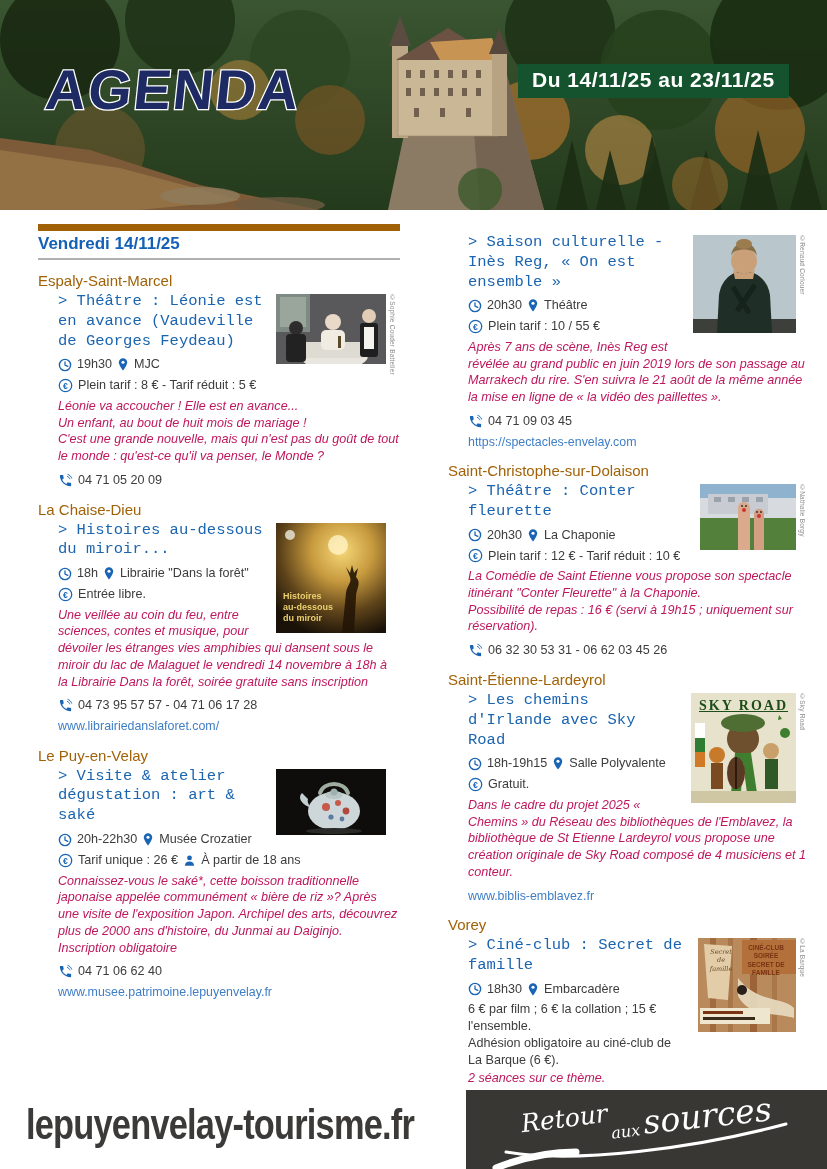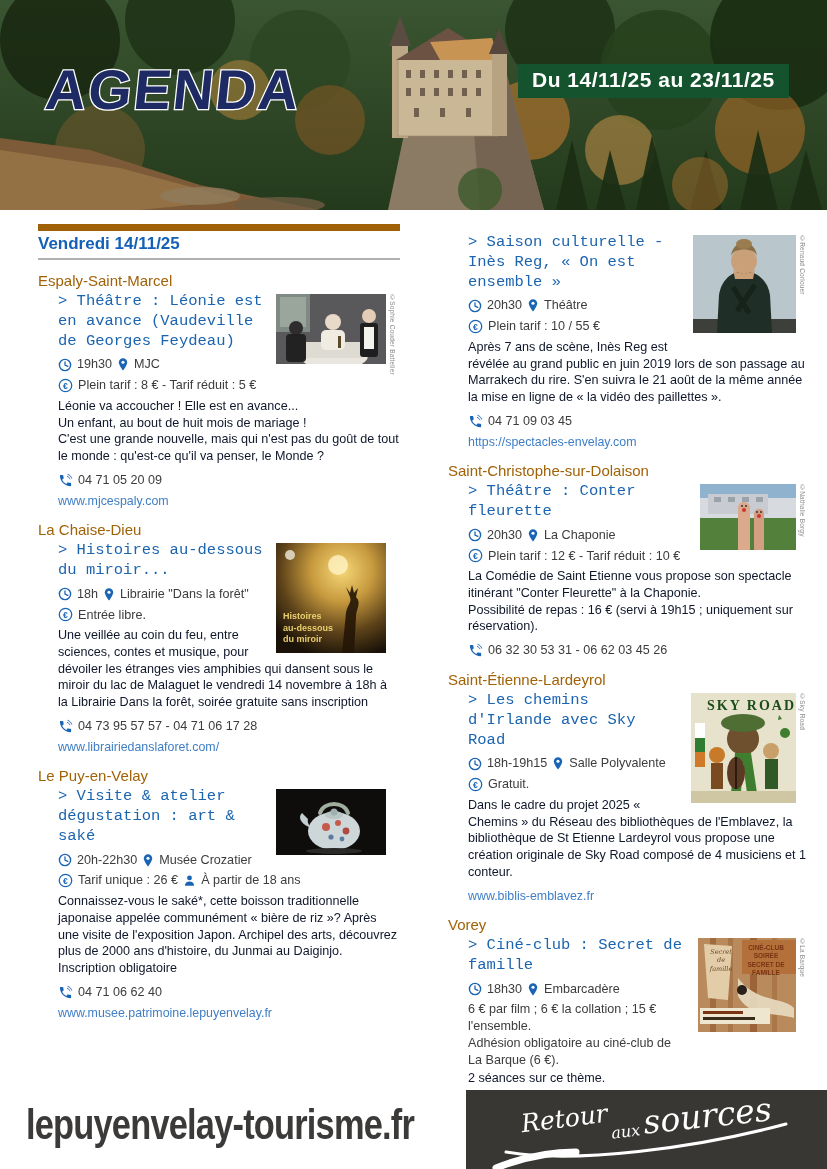--- a/index.html
+++ b/index.html
@@ -23,33 +23,33 @@
   .day-block{border-top:7px solid #a16207;border-bottom:2px solid #b0b0b0;
       padding:3px 0 4px;margin-bottom:4px;}
   .day-label{font-size:17px;font-weight:bold;color:#1460b6;}
 
   .city{font-size:15px;font-weight:normal;color:#a16207;margin:12px 0 2px;}
   .event-body{padding-left:20px;font-size:12.6px;line-height:1.33;}
   .title{font-size:15.5px;font-weight:400;color:#1b64b0;margin:3px 0 5px;line-height:1.28;cursor:pointer;font-family:Liberation Mono, monospace;}
   .meta{display:flex;align-items:center;gap:5px;margin:4px 0;color:#3c3c3c;}
   .meta .icon{display:inline-flex;flex:none;align-items:center;}
   .meta-text{white-space:nowrap;}
-  .desc{white-space:pre-line;margin:2px 0 7px;color:#0f172a;}
+  .desc{font-style:italic;white-space:pre-line;margin:2px 0 7px;color:#be185d;}
   .note{white-space:pre-line;margin:3px 0 2px;color:#3c3c3c;}
   .phone-row{margin-top:7px;}
   .link{display:block;color:#3f7ec5;font-size:12.4px;text-decoration:none;margin-top:1px;cursor:pointer;}
 
   .photo{float:right;position:relative;margin:2px 14px 6px 10px;}
   .photo svg{display:block;}
   .credit{position:absolute;right:-10px;top:0;writing-mode:vertical-rl;
       font-size:6.5px;color:#8a8a8a;letter-spacing:.2px;white-space:nowrap;}
   .img-caption{position:absolute;left:7px;bottom:8px;color:#e9cf6e;font-weight:bold;
       font-size:9px;line-height:1.25;white-space:pre-line;}
-  .poster-title{position:absolute;left:0;top:4px;width:100%;text-align:right;color:#1d4d1a;
-      font-family:"Liberation Serif",serif;font-weight:bold;font-size:14px;letter-spacing:2px;}
+  .poster-title{position:absolute;left:0;top:4px;width:100%;text-align:center;color:#1d4d1a;
+      font-family:"Liberation Serif",serif;font-weight:bold;font-size:14px;letter-spacing:2px;text-decoration:underline;}
   .cine-title{position:absolute;right:4px;top:6px;width:52px;color:#7a3413;font-weight:bold;
       font-size:6.5px;line-height:1.3;text-align:center;}
   .cine-tag{position:absolute;left:8px;top:10px;width:30px;color:#6b4a2a;font-size:6.5px;
       font-family:"DejaVu Serif",serif;font-style:italic;text-align:center;line-height:1.3;}
 
   
   .footer-site{position:absolute;left:26px;top:1100px;font-size:43px;font-weight:bold;
       color:#3b3a38;letter-spacing:-1px;transform:scaleX(.8);transform-origin:left center;
       white-space:nowrap;}
   .footer-box{position:absolute;left:466px;top:1090px;width:361px;height:79px;
@@ -193,21 +193,20 @@
           <div class="meta phone-row">
             <span class="icon">
               <svg width="15" height="15" viewBox="0 0 24 24">
                   <path d="M6.6 10.8c1.5 3 3.6 5.1 6.6 6.6l2.2-2.2c.3-.3.7-.4 1-.2 1.1.4 2.3.6 3.6.6.6 0 1 .4 1 1V20c0 .6-.4 1-1 1C10.8 21 3 13.2 3 4c0-.6.4-1 1-1h3.5c.6 0 1 .4 1 1 0 1.2.2 2.4.6 3.6.1.3 0 .7-.2 1l-2.3 2.2z" fill="#1a64b5"></path>
                   <path d="M15 5.5c1.8.6 3.3 2.1 3.9 3.9" fill="none" stroke="#1a64b5" stroke-width="1.4" stroke-linecap="round"></path>
                   <path d="M15.8 2.2c2.9.9 5.2 3.2 6.1 6.1" fill="none" stroke="#1a64b5" stroke-width="1.4" stroke-linecap="round"></path>
                 </svg>
             </span>
             <span class="meta-text">04 71 05 20 09</span>
           </div>
-          <a class="link">www.mjcespaly.com</a>
         </div>
       </section>
 
       <section class="event">
         <h3 class="city">La Chaise-Dieu</h3>
         <div class="event-body">
           <div class="photo">
             <svg width="110" height="110" viewBox="0 0 110 110">
               <defs>
                   <radialGradient id="glow" cx=".6" cy=".25" r=".8">

